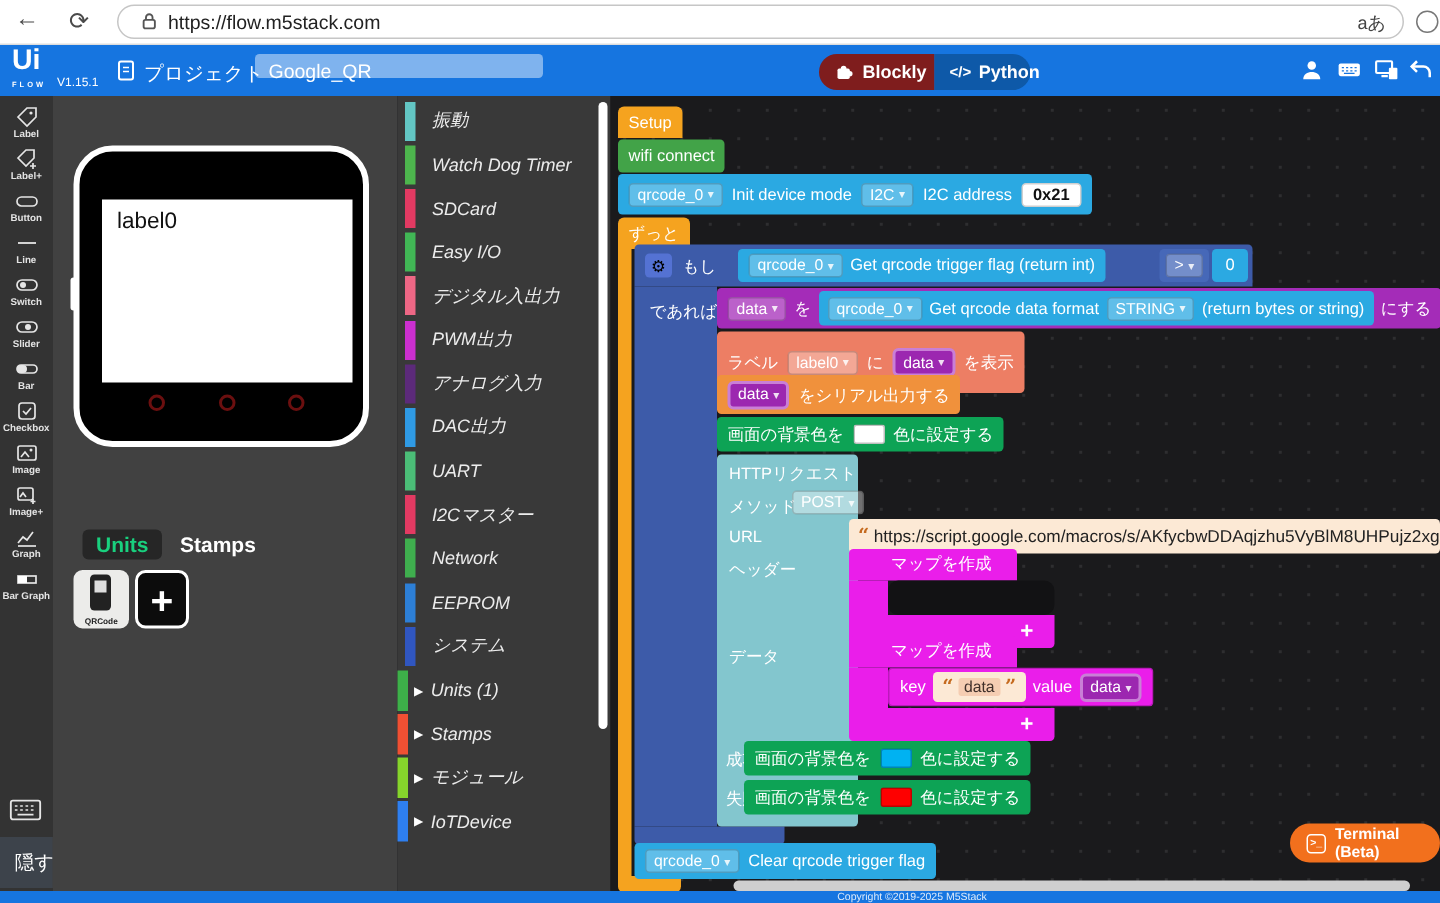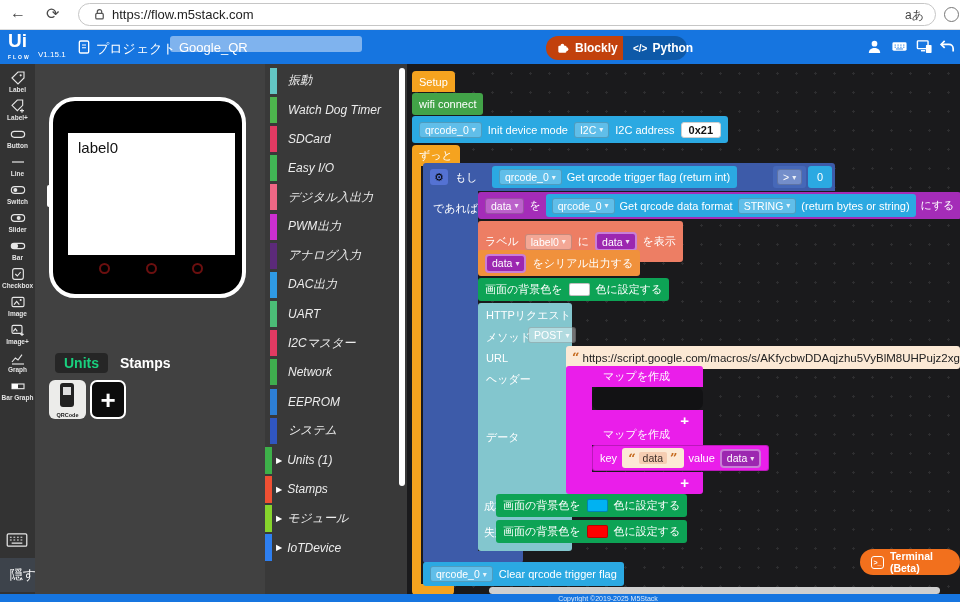--- a/index.html
+++ b/index.html
@@ -13,21 +13,21 @@
   .translate{position:absolute;left:905px;top:7px;font-size:12px;color:#444;}
   .bcircle{position:absolute;left:944px;top:7px;width:15px;height:15px;border:1.5px solid #777;border-radius:50%;}
   
   .hdr{position:absolute;left:0;top:30px;width:960px;height:34px;background:#1675e0;}
   .logo{position:absolute;left:8px;top:1px;color:#fff;font-weight:bold;font-size:19px;line-height:19px;}
   .logosub{display:block;font-size:5px;letter-spacing:2px;font-weight:bold;margin-top:-2px;}
   .ver{position:absolute;left:38px;top:20px;color:#fff;font-size:8px;}
   .projlbl{position:absolute;left:96px;top:10px;color:#fff;font-size:13px;}
   .projname{position:absolute;left:170px;top:6px;width:192px;height:16px;background:rgba(255,255,255,.45);border-radius:3px;color:#fff;font-size:13px;line-height:23px;padding-left:9px;}
   .seg{position:absolute;top:6px;height:24px;display:flex;align-items:center;gap:5px;color:#fff;font-size:12px;font-weight:bold;padding:0 10px;}
-  .segb{left:546px;width:77px;background:#c2410c;border-radius:12px 0 0 12px;}
+  .segb{left:546px;width:77px;background:#7f1d1d;border-radius:12px 0 0 12px;}
   .segp{left:623px;width:64px;background:#0e59a8;border-radius:0 12px 12px 0;}
   .hico{position:absolute;top:8px;width:18px;height:18px;}
   
   .strip{position:absolute;left:0;top:64px;width:35px;height:538px;background:#333;}
   .devpanel{position:absolute;left:35px;top:64px;width:230px;height:538px;background:#414141;}
   .catpanel{position:absolute;left:265px;top:64px;width:142px;height:538px;background:#393939;}
   .wsp{position:absolute;left:407px;top:64px;width:553px;height:530px;background:#1a1a1c;
        background-image:radial-gradient(circle,#2e2e30 1px,transparent 1.2px);background-size:19px 19px;}
   
   .tool{height:28px;display:flex;flex-direction:column;align-items:center;justify-content:center;color:#e3e3e3;}
@@ -62,21 +62,21 @@
   .t{font-size:11px;color:#fff;white-space:nowrap;}
   .chip{background:rgba(255,255,255,.25);border:1px solid rgba(0,0,0,.18);border-radius:3px;padding:1px 5px;font-size:10.5px;color:#fff;display:inline-flex;align-items:center;gap:3px;}
   .chip::after{content:"▾";font-size:8px;opacity:.85;}
   .varblk{background:#9c27b0;border:2px solid #c97fd6;border-radius:4px;padding:0 5px;height:19px;display:inline-flex;align-items:center;font-size:10.5px;color:#fff;}
   .varblk::after{content:"▾";font-size:8px;opacity:.85;margin-left:3px;}
   .numfield{background:#fff;border:1px solid #cfcfcf;border-radius:3px;color:#111;font-weight:bold;font-size:11px;padding:1px 7px;}
   .swatch{width:21px;height:13px;border-radius:2px;border:1px solid rgba(0,0,0,.25);}
   .strblk{background:#fce9d5;border-radius:3px;height:20px;display:inline-flex;align-items:center;gap:3px;padding:0 6px;color:#332;}
   .q{color:#c56a1e;font-weight:bold;font-family:"DejaVu Serif",serif;font-size:13px;}
   .gear{background:#5472d3;border-radius:3px;width:18px;height:16px;display:inline-flex;align-items:center;justify-content:center;font-size:11px;}
-  .maphdr{position:absolute;width:137px;height:21px;background:#ea1eea;border-radius:3px 3px 0 0;color:#fff;font-size:11px;line-height:21px;padding-left:4px;text-align:center;}
+  .maphdr{position:absolute;width:112px;height:21px;background:#ea1eea;border-radius:3px 3px 0 0;color:#fff;font-size:11px;line-height:21px;padding-left:28px;}
   .mapplus{position:absolute;width:137px;height:22px;background:#ea1eea;border-radius:0 0 3px 3px;color:#fff;font-weight:bold;font-size:15px;text-align:right;padding-right:14px;line-height:22px;}
   .mapspine{position:absolute;width:26px;background:#ea1eea;}
   .mapsocket{position:absolute;background:#121214;border-radius:7px;}
   .teal-lbl{position:absolute;color:#fff;font-size:11px;white-space:nowrap;}
   .terminal{position:absolute;left:453px;top:485px;height:26px;background:#f2701d;border-radius:13px;display:flex;align-items:center;gap:6px;padding:0 11px;color:#fff;}
   .termico{width:16px;height:13px;border:1.5px solid #fff;border-radius:3px;font-size:7px;font-weight:bold;display:flex;align-items:center;justify-content:center;}
   .hscroll{position:absolute;left:82px;top:523px;width:451px;height:7px;background:#cfcfcf;border-radius:4px;}
   
   .ftr{position:absolute;left:0;top:594px;width:960px;height:8px;background:#1675e0;overflow:hidden;}
   .copyr{position:absolute;left:608px;top:1px;transform:translateX(-50%);font-size:7px;color:rgba(255,255,255,.85);white-space:nowrap;}

